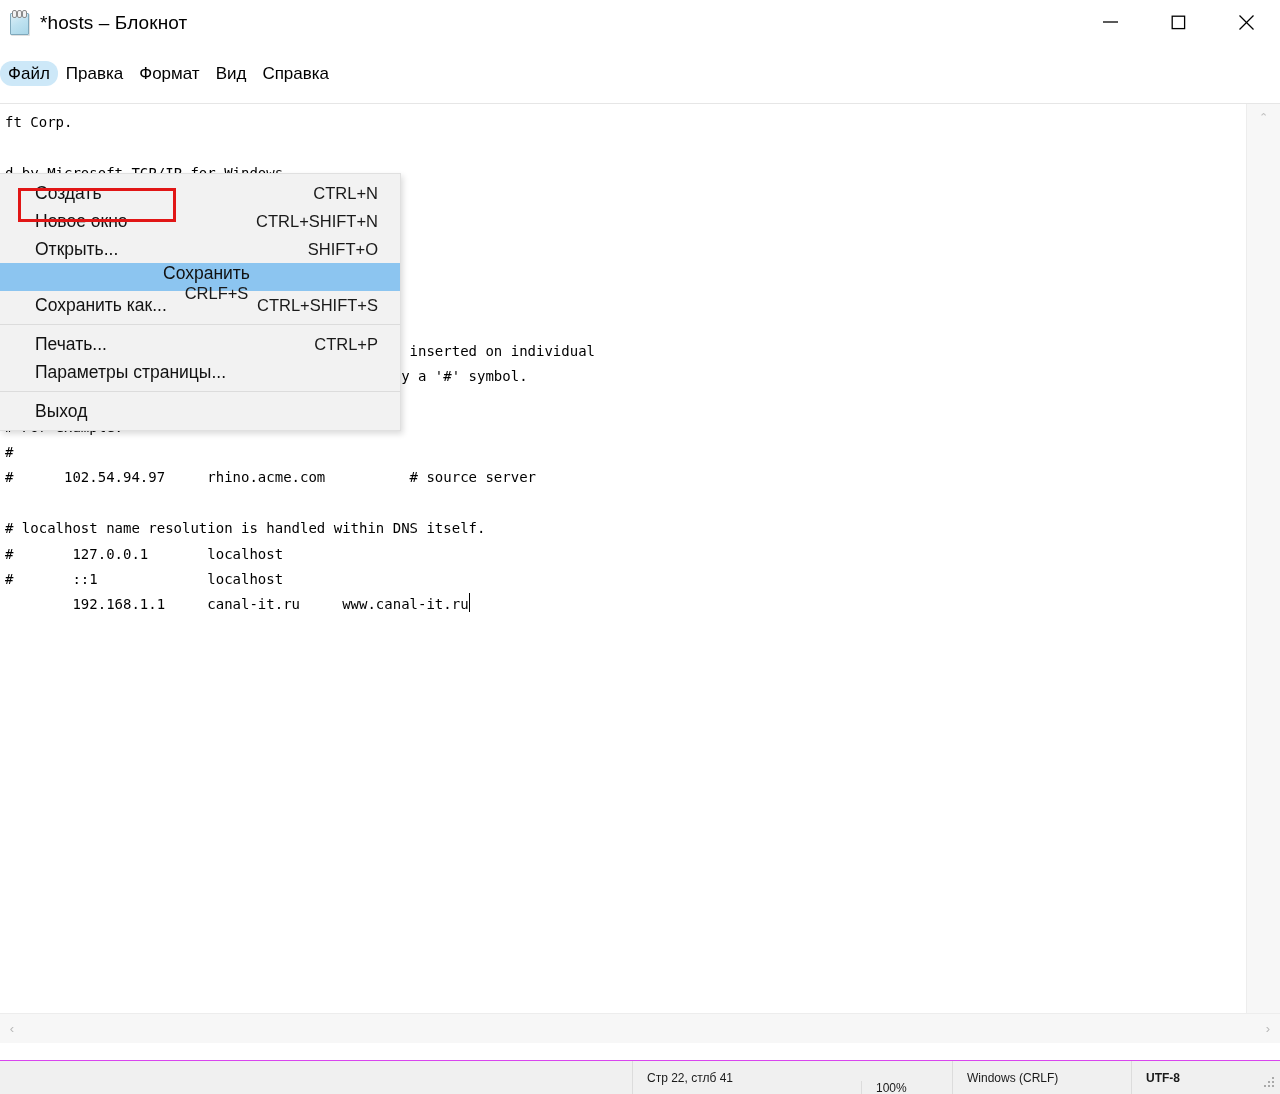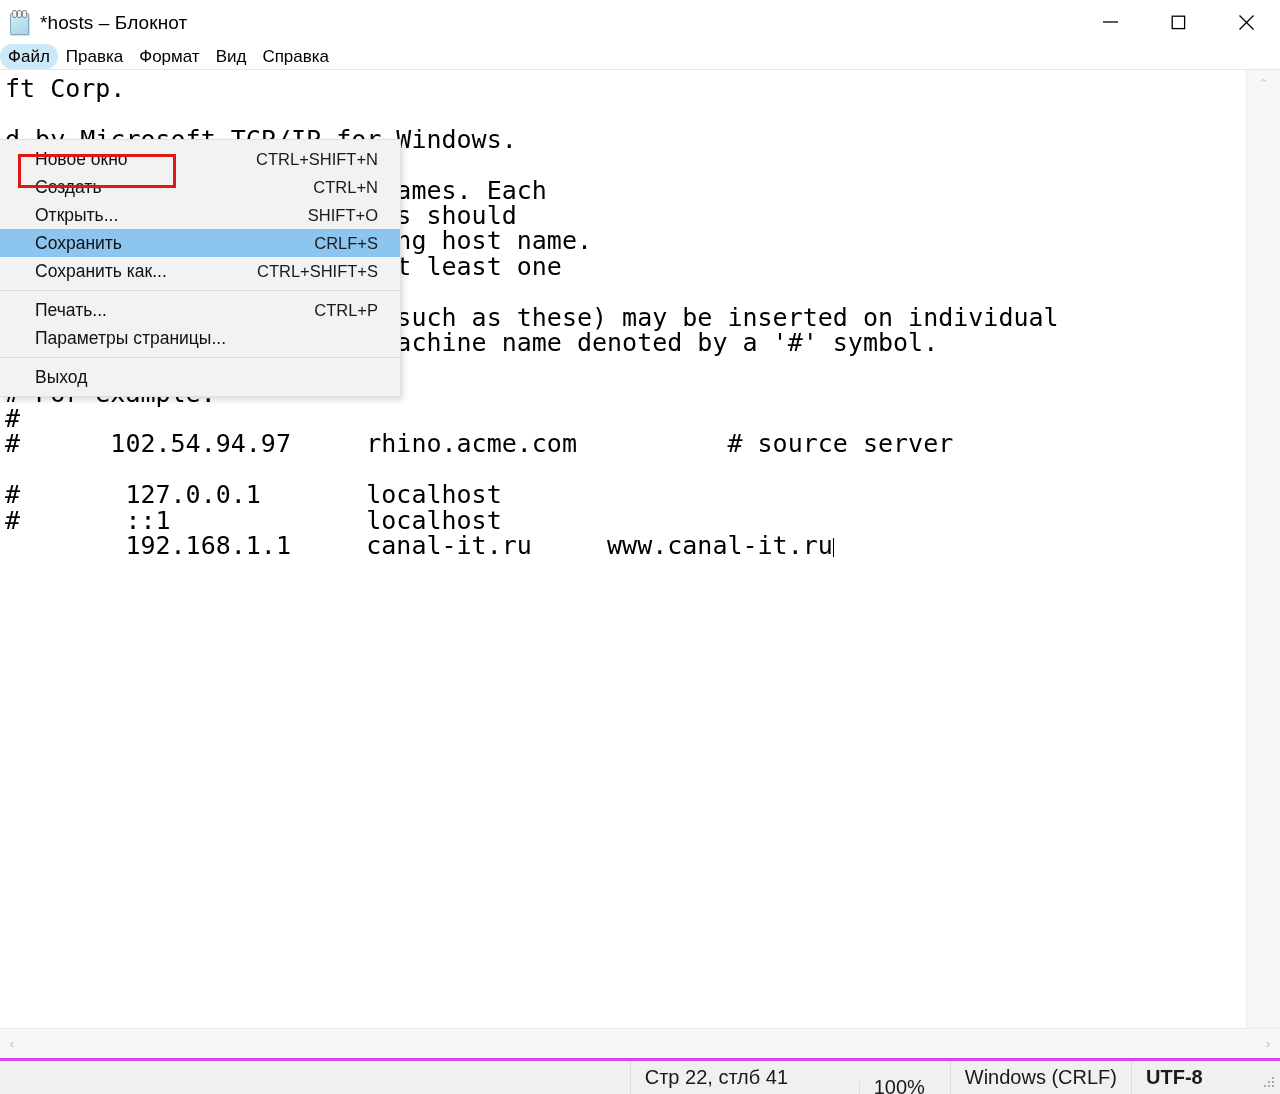--- a/index.html
+++ b/index.html
@@ -17,20 +17,21 @@
     -webkit-font-smoothing: antialiased;
   }
 
   
   .window {
     position: absolute;
     inset: 0;
     background: #ffffff;
     display: flex;
     flex-direction: column;
+    gap: 17px;
   }
 
   
   .titlebar {
     height: 44px;
     flex: 0 0 44px;
     background: #ffffff;
     display: flex;
     align-items: center;
     position: relative;
@@ -133,21 +134,21 @@
     top: 0;
     right: 34px;
     bottom: 30px;
     background: #ffffff;
     padding: 6px 0 0 5px;
     box-sizing: border-box;
     overflow: hidden;
   }
   .codeline {
     font-family: "DejaVu Sans Mono", "Liberation Mono", monospace;
-    font-size: 25px;
+    font-size: 14px;
     line-height: 25.4px;
     height: 25.4px;
     color: #000000;
     white-space: pre;
     letter-spacing: 0px;
   }
   .caret {
     display: inline-block;
     width: 1px;
     height: 19px;
@@ -202,24 +203,24 @@
     color: #b8b8b8;
     font-size: 13px;
   }
   .hscroll .track { flex: 1 1 auto; height: 30px; }
 
   
   .statusbar {
     height: 33px;
     flex: 0 0 33px;
     background: #f0f0f0;
-    border-top: 3px solid #d946ef;
+    border-top: 1px solid #d946ef;
     display: flex;
     align-items: stretch;
-    font-size: 20px;
+    font-size: 12px;
     color: #1a1a1a;
     position: relative;
   }
   .status-spacer { flex: 1 1 auto; }
   .status-cell {
     display: flex;
     align-items: center;
     padding: 0 14px;
     border-left: 1px solid #dcdcdc;
     white-space: nowrap;
@@ -347,50 +348,51 @@
         <div class="codeline">ollowed by the corresponding host name.</div>
         <div class="codeline">e should be separated by at least one</div>
         <div class="codeline">#</div>
         <div class="codeline"># Additionally, comments (such as these) may be inserted on individual</div>
         <div class="codeline"># lines or following the machine name denoted by a '#' symbol.</div>
         <div class="codeline">#</div>
         <div class="codeline"># For example:</div>
         <div class="codeline">#</div>
         <div class="codeline">#      102.54.94.97     rhino.acme.com          # source server</div>
         <div class="codeline"></div>
+        <div class="codeline"># localhost name resolution is handled within DNS itself.</div>
         <div class="codeline">#       127.0.0.1       localhost</div>
         <div class="codeline">#       ::1             localhost</div>
         <div class="codeline">        192.168.1.1     canal-it.ru     www.canal-it.ru<span class="caret"></span></div>
       </div>
 
     <div class="vscroll">
       <div class="arrow">⌃</div>
       <div class="arrow"></div>
     </div>
 
     <div class="hscroll">
       <div class="arrow">‹</div>
       <div class="track"></div>
       <div class="arrow">›</div>
     </div>
 
     <div class="dropdown" id="file-menu">
         <div class="menu-item">
+          <span class="label">Создать</span>
+          <span class="accel">CTRL+N</span>
+        </div>
+        <div class="menu-item">
           <span class="label">Новое окно</span>
           <span class="accel">CTRL+SHIFT+N</span>
         </div>
         <div class="menu-item">
-          <span class="label">Создать</span>
-          <span class="accel">CTRL+N</span>
-        </div>
-        <div class="menu-item">
           <span class="label">Открыть...</span>
           <span class="accel">SHIFT+O</span>
         </div>
-        <div class="menu-item highlighted" style="background: rgb(140, 197, 240);">
+        <div class="menu-item highlighted" style="background: rgb(140, 197, 240); flex-direction: column;">
           <span class="label">Сохранить</span>
           <span class="accel">CRLF+S</span>
         </div>
         <div class="menu-item">
           <span class="label">Сохранить как...</span>
           <span class="accel">CTRL+SHIFT+S</span>
         </div>
         <div class="menu-sep"></div>
         <div class="menu-item">
           <span class="label">Печать...</span>

